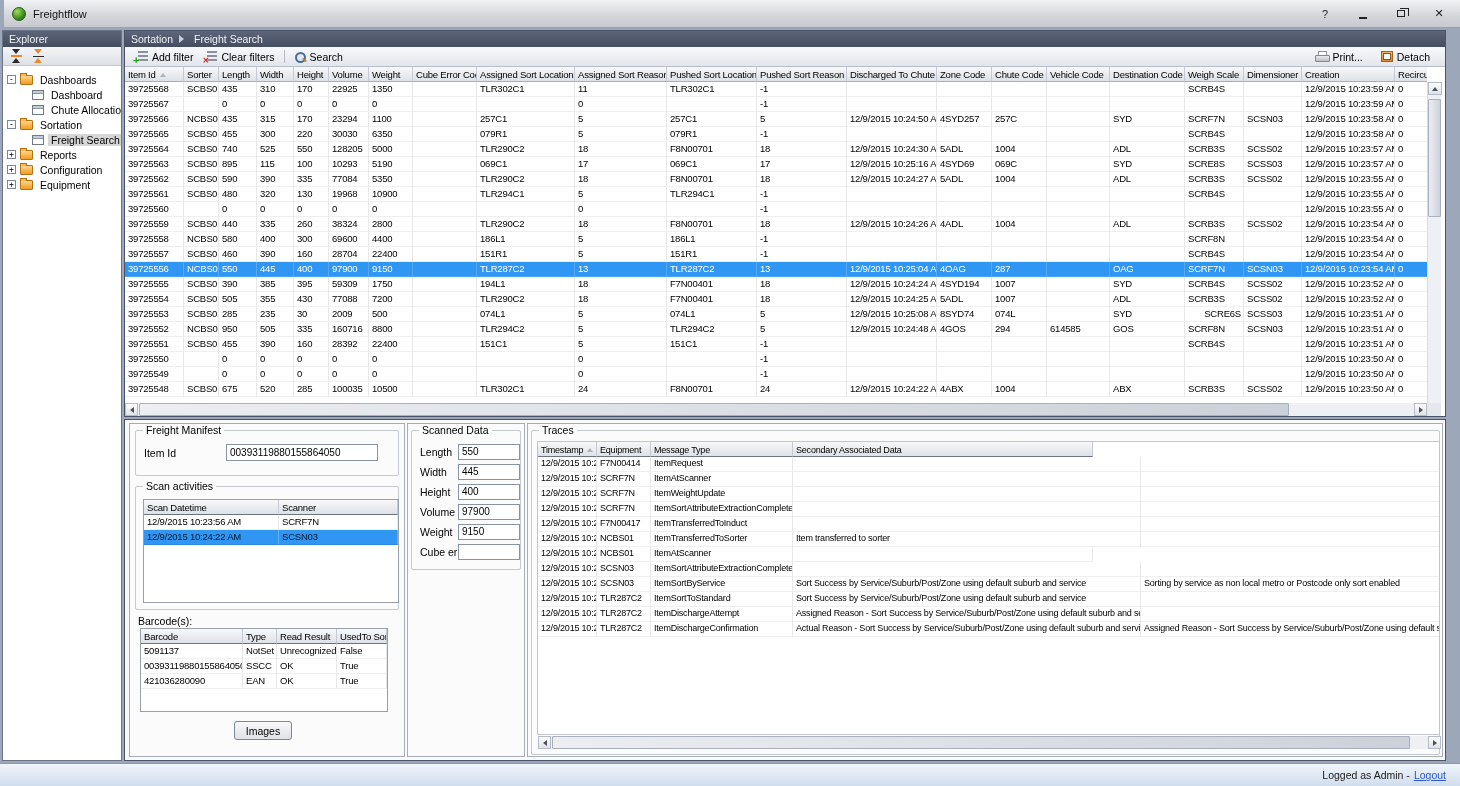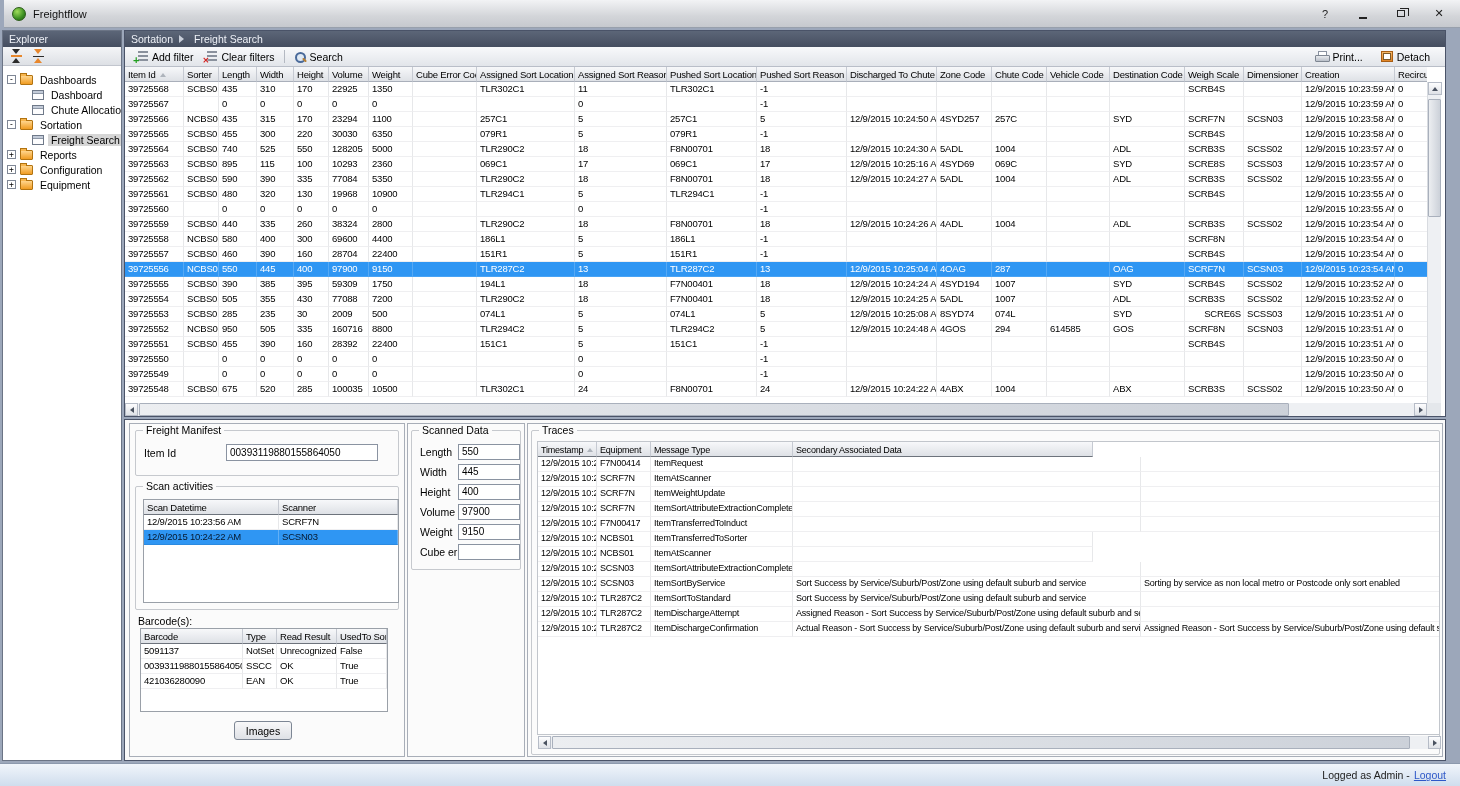--- a/index.html
+++ b/index.html
@@ -415,21 +415,21 @@
           <div class="tbl-cell" style="width: 93px;">12/9/2015 10:23:57 AM</div>
           <div class="tbl-cell" style="width: 60px;">0</div>
         </div>
         <div class="tbl-row">
           <div class="tbl-cell" style="width: 59px;">39725563</div>
           <div class="tbl-cell" style="width: 35px;">SCBS01</div>
           <div class="tbl-cell" style="width: 38px;">895</div>
           <div class="tbl-cell" style="width: 37px;">115</div>
           <div class="tbl-cell" style="width: 35px;">100</div>
           <div class="tbl-cell" style="width: 40px;">10293</div>
-          <div class="tbl-cell" style="width: 44px;">2360</div>
+          <div class="tbl-cell" style="width: 44px;">5190</div>
           <div class="tbl-cell" style="width: 64px;"></div>
           <div class="tbl-cell" style="width: 98px;">069C1</div>
           <div class="tbl-cell" style="width: 92px;">17</div>
           <div class="tbl-cell" style="width: 90px;">069C1</div>
           <div class="tbl-cell" style="width: 90px;">17</div>
           <div class="tbl-cell" style="width: 90px;">12/9/2015 10:25:16 AM</div>
           <div class="tbl-cell" style="width: 55px;">4SYD69</div>
           <div class="tbl-cell" style="width: 55px;">069C</div>
           <div class="tbl-cell" style="width: 63px;"></div>
           <div class="tbl-cell" style="width: 75px;">SYD</div>
@@ -957,20 +957,21 @@
             <div class="tbl-cell" style="width: 59px; font-size: 9px;">12/9/2015 10:2</div>
             <div class="tbl-cell" style="width: 54px; font-size: 9px;">F7N00417</div>
             <div class="tbl-cell" style="width: 142px; font-size: 9px;">ItemTransferredToInduct</div>
             <div class="tbl-cell" style="width: 348px; font-size: 9px;"></div>
             <div class="tbl-cell" style="width: 300px; font-size: 9px;"></div>
           </div>
           <div class="tbl-row">
             <div class="tbl-cell" style="width: 59px; font-size: 9px;">12/9/2015 10:2</div>
             <div class="tbl-cell" style="width: 54px; font-size: 9px;">NCBS01</div>
             <div class="tbl-cell" style="width: 142px; font-size: 9px;">ItemTransferredToSorter</div>
+            <div class="tbl-cell" style="width: 348px; font-size: 9px;">Item transferred to sorter</div>
             <div class="tbl-cell" style="width: 300px; font-size: 9px;"></div>
           </div>
           <div class="tbl-row">
             <div class="tbl-cell" style="width: 59px; font-size: 9px;">12/9/2015 10:2</div>
             <div class="tbl-cell" style="width: 54px; font-size: 9px;">NCBS01</div>
             <div class="tbl-cell" style="width: 142px; font-size: 9px;">ItemAtScanner</div>
             <div class="tbl-cell" style="width: 300px; font-size: 9px;"></div>
           </div>
           <div class="tbl-row">
             <div class="tbl-cell" style="width: 59px; font-size: 9px;">12/9/2015 10:2</div>

